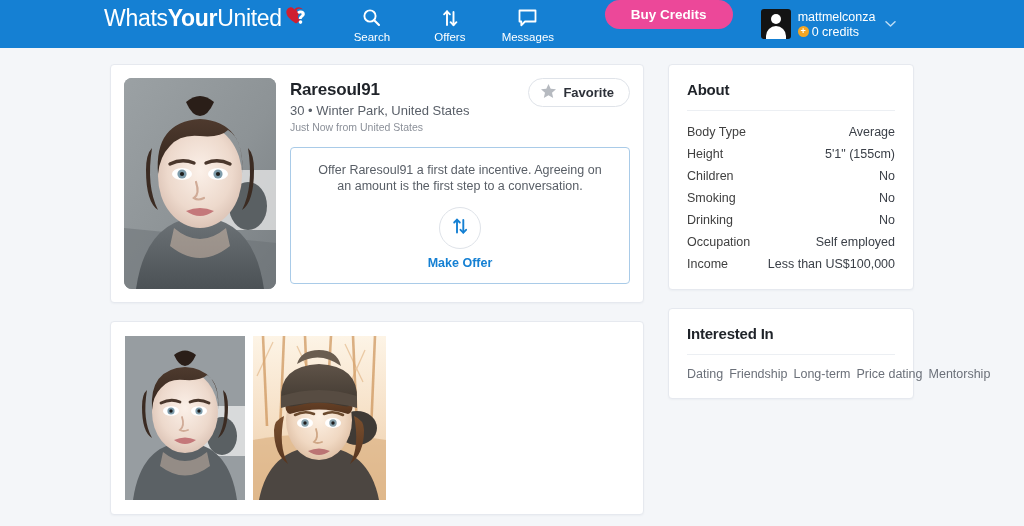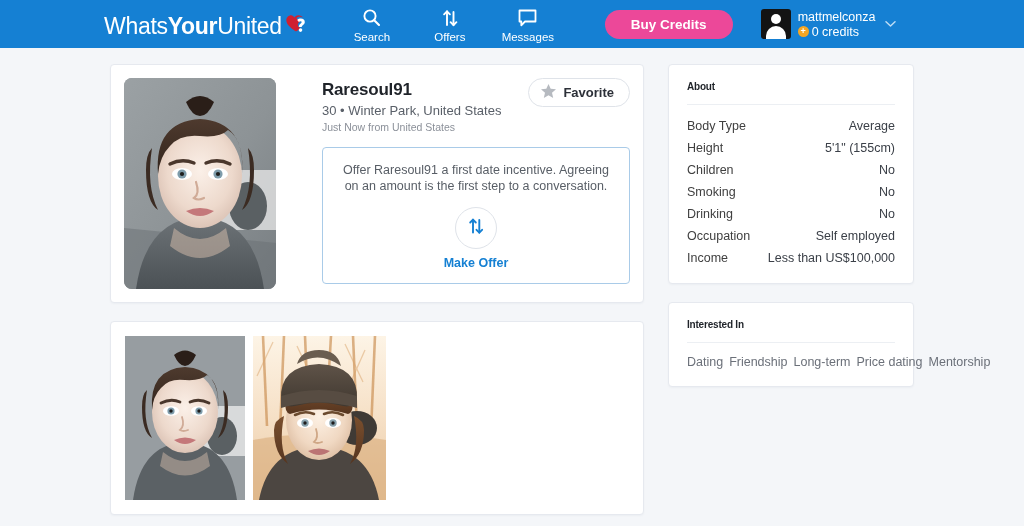--- a/index.html
+++ b/index.html
@@ -16,21 +16,20 @@
     background: #f4f6f9;
     color: #333;
     -webkit-font-smoothing: antialiased;
   }
 
   
   .header {
     height: 48px;
     background: #1580d3;
     display: flex;
-    align-items: center;
     position: relative;
   }
 
   .logo {
     margin-left: 104px;
     display: flex;
     align-items: baseline;
     font-size: 23px;
     color: #ffffff;
     letter-spacing: -0.3px;
@@ -157,21 +156,20 @@
     justify-content: center;
   }
   .col-left { width: 534px; }
   .col-right { width: 246px; }
 
   .card {
     background: #ffffff;
     border: 1px solid #e6e9ef;
     border-radius: 4px;
     box-shadow: 0 1px 2px rgba(20,40,70,0.04);
-    gap: 32px;
   }
 
   
   .profile-card {
     display: flex;
     padding: 13px;
     margin-bottom: 18px;
   }
   .main-photo {
     width: 152px;
@@ -269,21 +267,21 @@
     flex: none;
   }
   .gallery-card .thumb:nth-child(2) { width: 133px; }
 
   
   .panel {
     padding: 16px 18px 14px;
     margin-bottom: 18px;
   }
   .panel-title {
-    font-size: 10px;
+    font-size: 15px;
     font-weight: 700;
     color: #1f2329;
     letter-spacing: -0.2px;
   }
   .panel-rule {
     height: 1px;
     background: #eceff3;
     margin: 12px 0 10px;
   }
   .attr-row {

